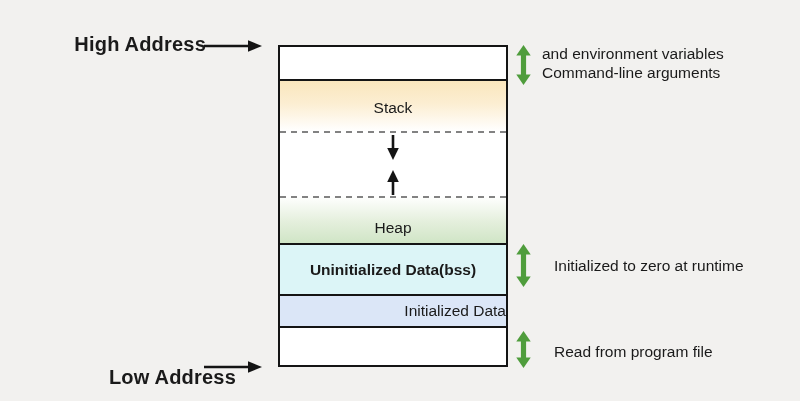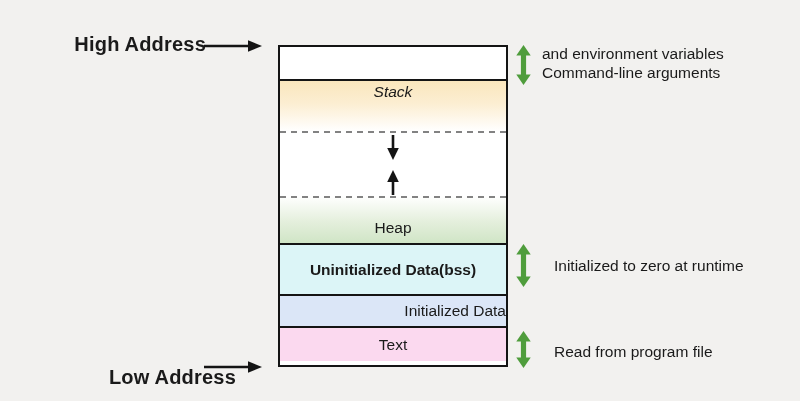--- a/index.html
+++ b/index.html
@@ -68,21 +68,21 @@
   .seg-bss  { height: 51px; background: var(--bss-bg, #dcf5f7); font-weight: bold; }
   .seg-data { height: 32px; background: var(--data-bg, #dbe6f7); justify-content: flex-end; }
   .seg-text { height: 33px; background: var(--text-bg, #fbd9ef); }
 
   .seg-inner-label {
     position: absolute;
     left: 0; right: 0;
     text-align: center;
     font-size: 15.5px;
   }
-  .stack-label { top: 2px; font-style: italic; }
+  .stack-label { top: 18px; }
   .heap-label  { top: 138px; }
 
   .dashed {
     position: absolute;
     left: 0; right: 0;
     height: 2px;
     background: repeating-linear-gradient(90deg,
       var(--dashed-line, #828282) 0 6px, transparent 6px 11px);
   }
   .dashed.d1 { top: 50px; }
@@ -158,23 +158,20 @@
     </div>
 
     <div class="seg seg-bss seg-border">
       <span>Uninitialized Data(bss)</span>
     </div>
 
     <div class="seg seg-data seg-border">
       <span>Initialized Data</span>
     </div>
 
-    <div class="seg seg-text">
-      <span>Text</span>
-    </div>
   </div>
 
   <div class="range-arrow a1">
     <svg width="17" height="40" viewBox="0 0 17 40">
       <line class="ga-shaft" x1="8.5" y1="7" x2="8.5" y2="33" stroke-width="5.2"></line>
       <polygon class="ga-head" points="8.5,0 1.3,10.5 15.7,10.5"></polygon>
       <polygon class="ga-head" points="8.5,40 1.3,29.5 15.7,29.5"></polygon>
     </svg>
   </div>
   <div class="range-arrow a2">

